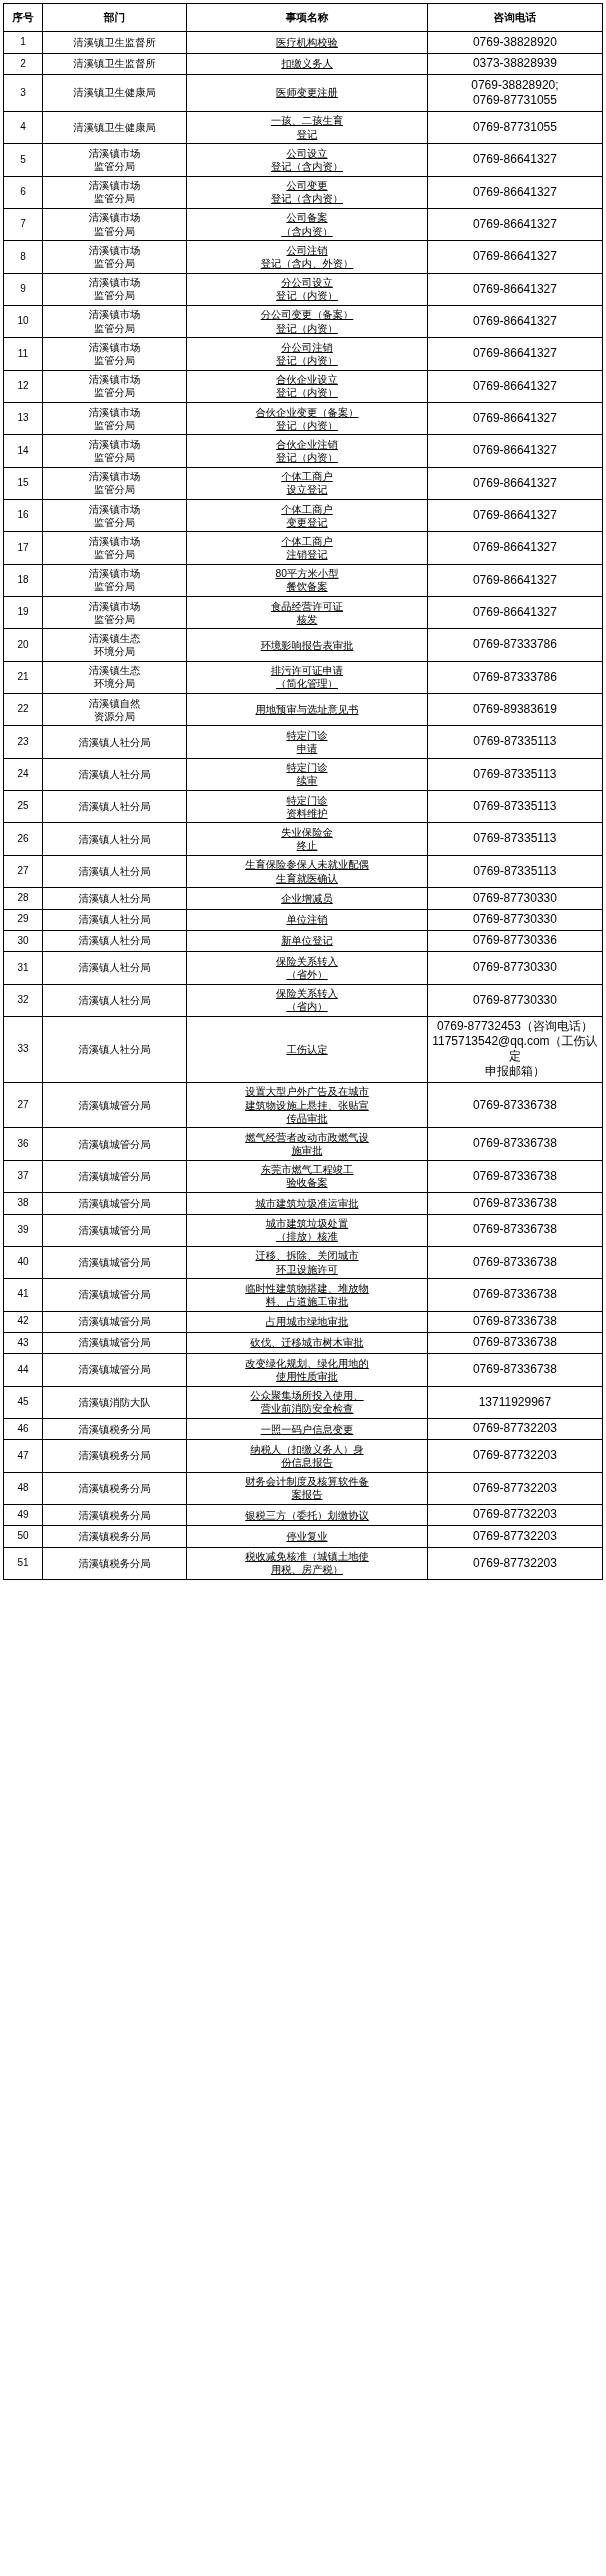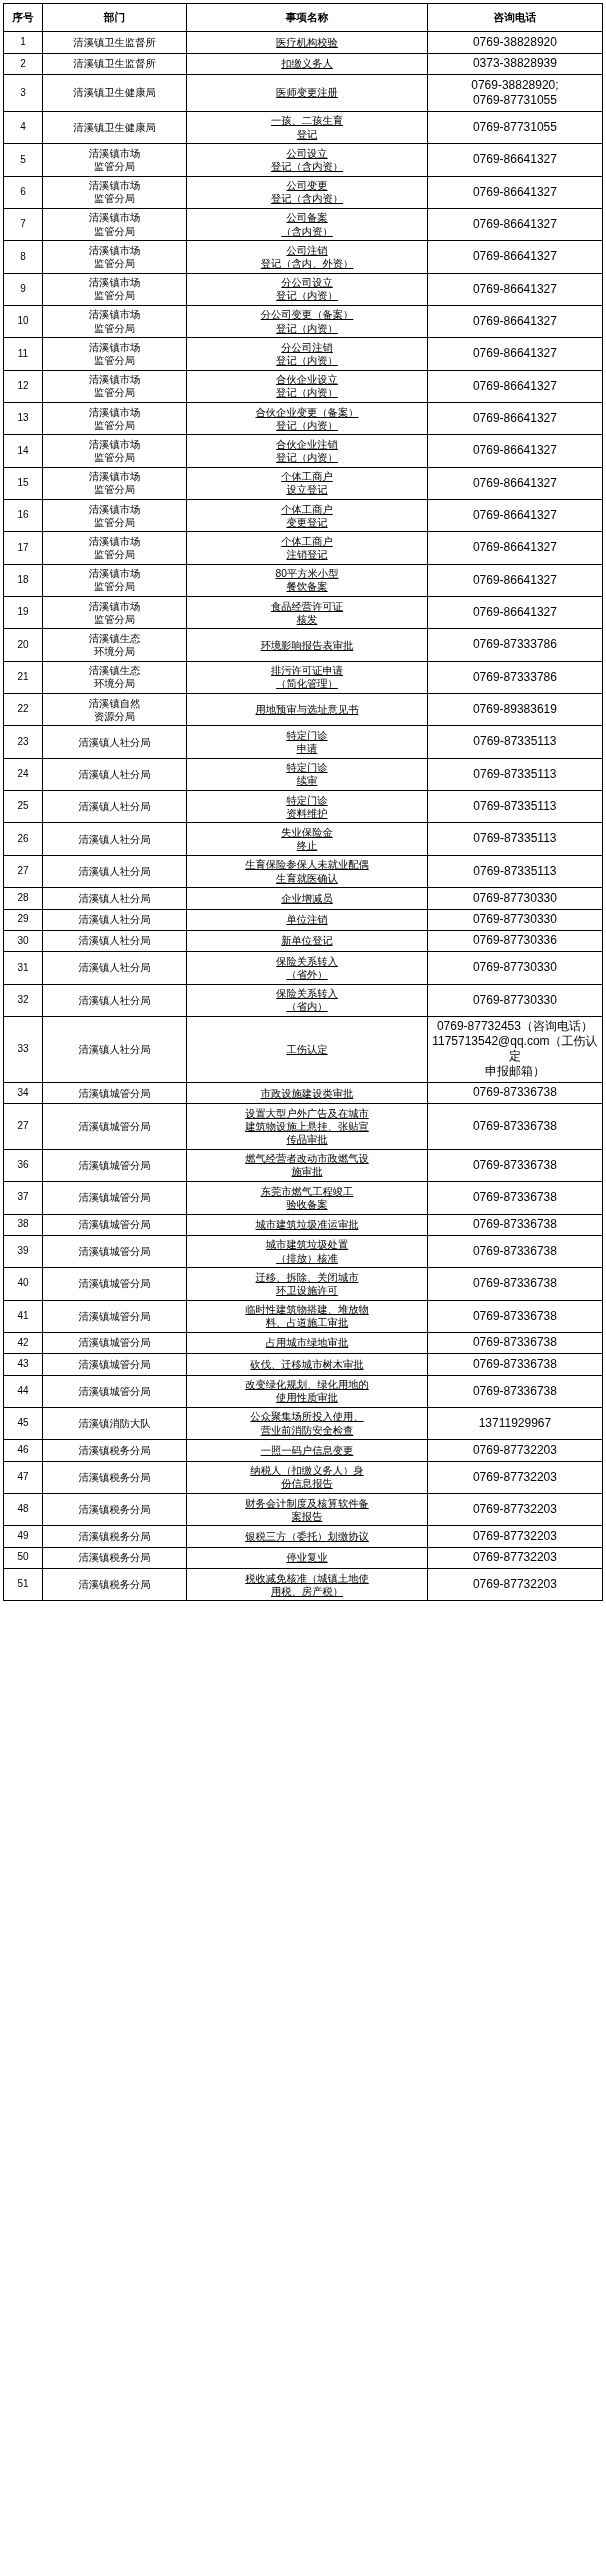--- a/index.html
+++ b/index.html
@@ -581,34 +581,20 @@
             <span class="cellline">工伤认定</span>
           </td>
           <td class="tel small">
             <span class="cellline">0769-87732453（咨询电话）</span>
             <span class="cellline">1175713542@qq.com（工伤认定</span>
             <span class="cellline">申报邮箱）</span>
           </td>
         </tr>
         <tr>
           <td class="idx">
-            <span class="cellline">34</span>
-          </td>
-          <td class="dept">
-            <span class="cellline">清溪镇城管分局</span>
-          </td>
-          <td class="item">
-            <span class="cellline">市政设施建设类审批</span>
-          </td>
-          <td class="tel">
-            <span class="cellline">0769-87336738</span>
-          </td>
-        </tr>
-        <tr>
-          <td class="idx">
             <span class="cellline">27</span>
           </td>
           <td class="dept">
             <span class="cellline">清溪镇城管分局</span>
           </td>
           <td class="item">
             <span class="cellline">设置大型户外广告及在城市</span>
             <span class="cellline">建筑物设施上悬挂、张贴宣</span>
             <span class="cellline">传品审批</span>
           </td>

